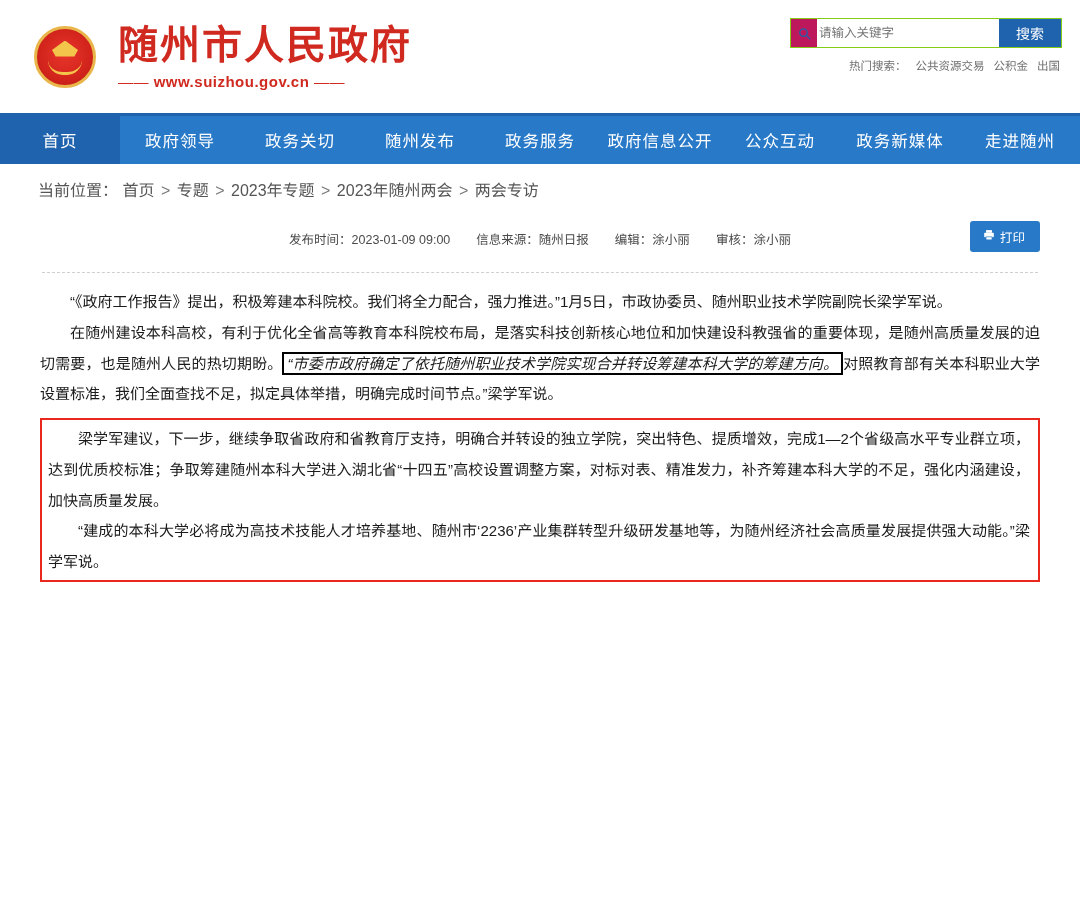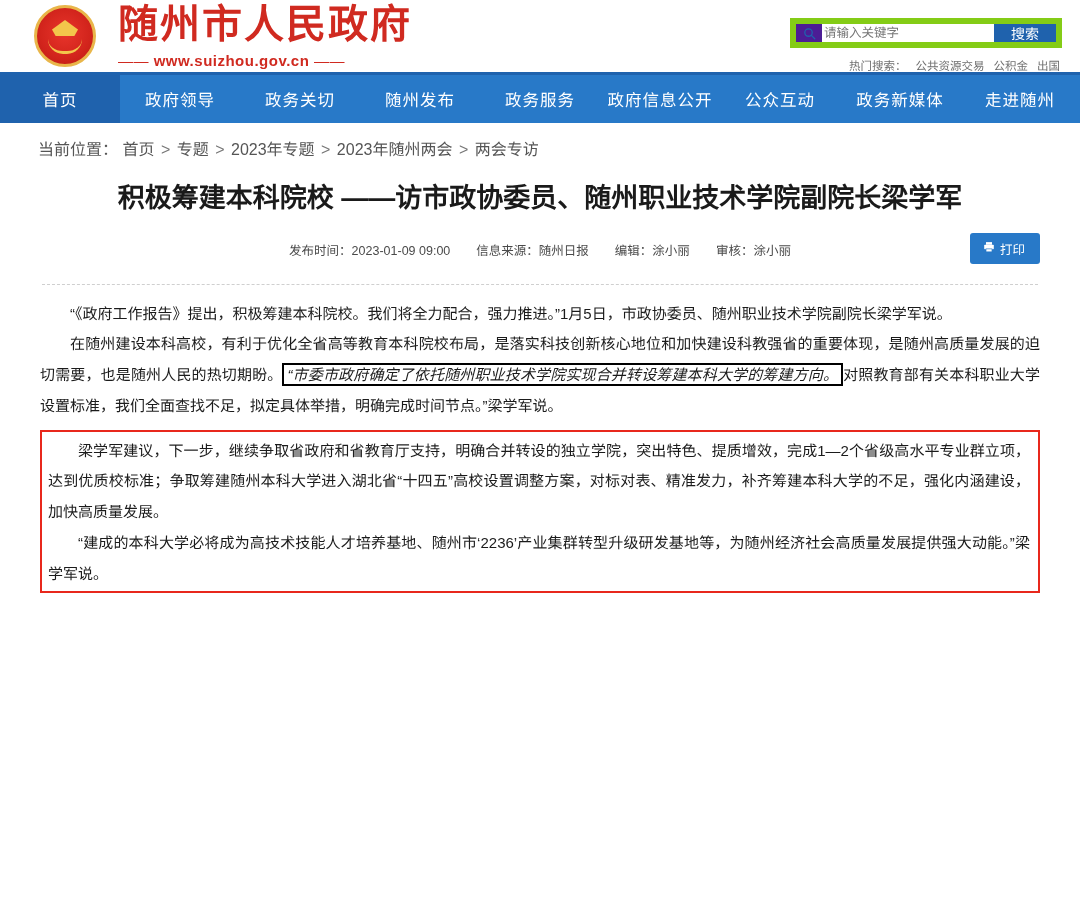--- a/index.html
+++ b/index.html
@@ -11,21 +11,21 @@
   #page {
     width: 1080px; height: 899px;
     position: relative;
     overflow: hidden;
     background: #fff;
   }
 
   
   .header {
     position: relative;
-    height: 75px;
+    height: 116px;
     background: #ffffff;
     border-bottom: 3px solid #1f62ad;
     display: flex;
     align-items: center;
     padding: 0 16px;
   }
   .emblem {
     width: 62px; height: 62px;
     border-radius: 50%;
     background: radial-gradient(circle at 50% 45%, #e8352b 0%, #d2241c 60%, #b81a13 100%);
@@ -72,22 +72,22 @@
   .sitetitle .sub .dash { color: #d02a20; font-weight: normal; }
 
   .search-area {
     position: absolute;
     right: 18px; top: 18px;
     width: 272px;
   }
   .search-box {
     display: flex;
     height: 30px;
-    border: 6px solid #84cc16;
-    background: #4c1d95;
+    border: 1px solid #84cc16;
+    background: #be185d;
     align-items: stretch;
   }
   .search-box .magnifier {
     width: 26px;
     display: flex; align-items: center; justify-content: center;
     color: #1f62ad;
     font-size: 13px;
   }
   .search-box input {
     flex: 1;
@@ -270,21 +270,20 @@
     <a href="#">专题</a>
     <span class="sep">&gt;</span>
     <a href="#">2023年专题</a>
     <span class="sep">&gt;</span>
     <a href="#">2023年随州两会</a>
     <span class="sep">&gt;</span>
     <a href="#">两会专访</a>
   </div>
 
   <div class="article">
-    <div class="title">积极筹建本科院校 ——访市政协委员、随州职业技术学院副院长梁学军</div>
 
     <div class="meta">
       <span><span>发布时间：</span><span>2023-01-09 09:00</span></span>
       <span><span>信息来源：</span><span>随州日报</span></span>
       <span><span>编辑：</span><span>涂小丽</span></span>
       <span><span>审核：</span><span>涂小丽</span></span>
 
       <div class="print-btn">
         <span>
           <svg width="12" height="12" viewBox="0 0 16 16" fill="#ffffff">

